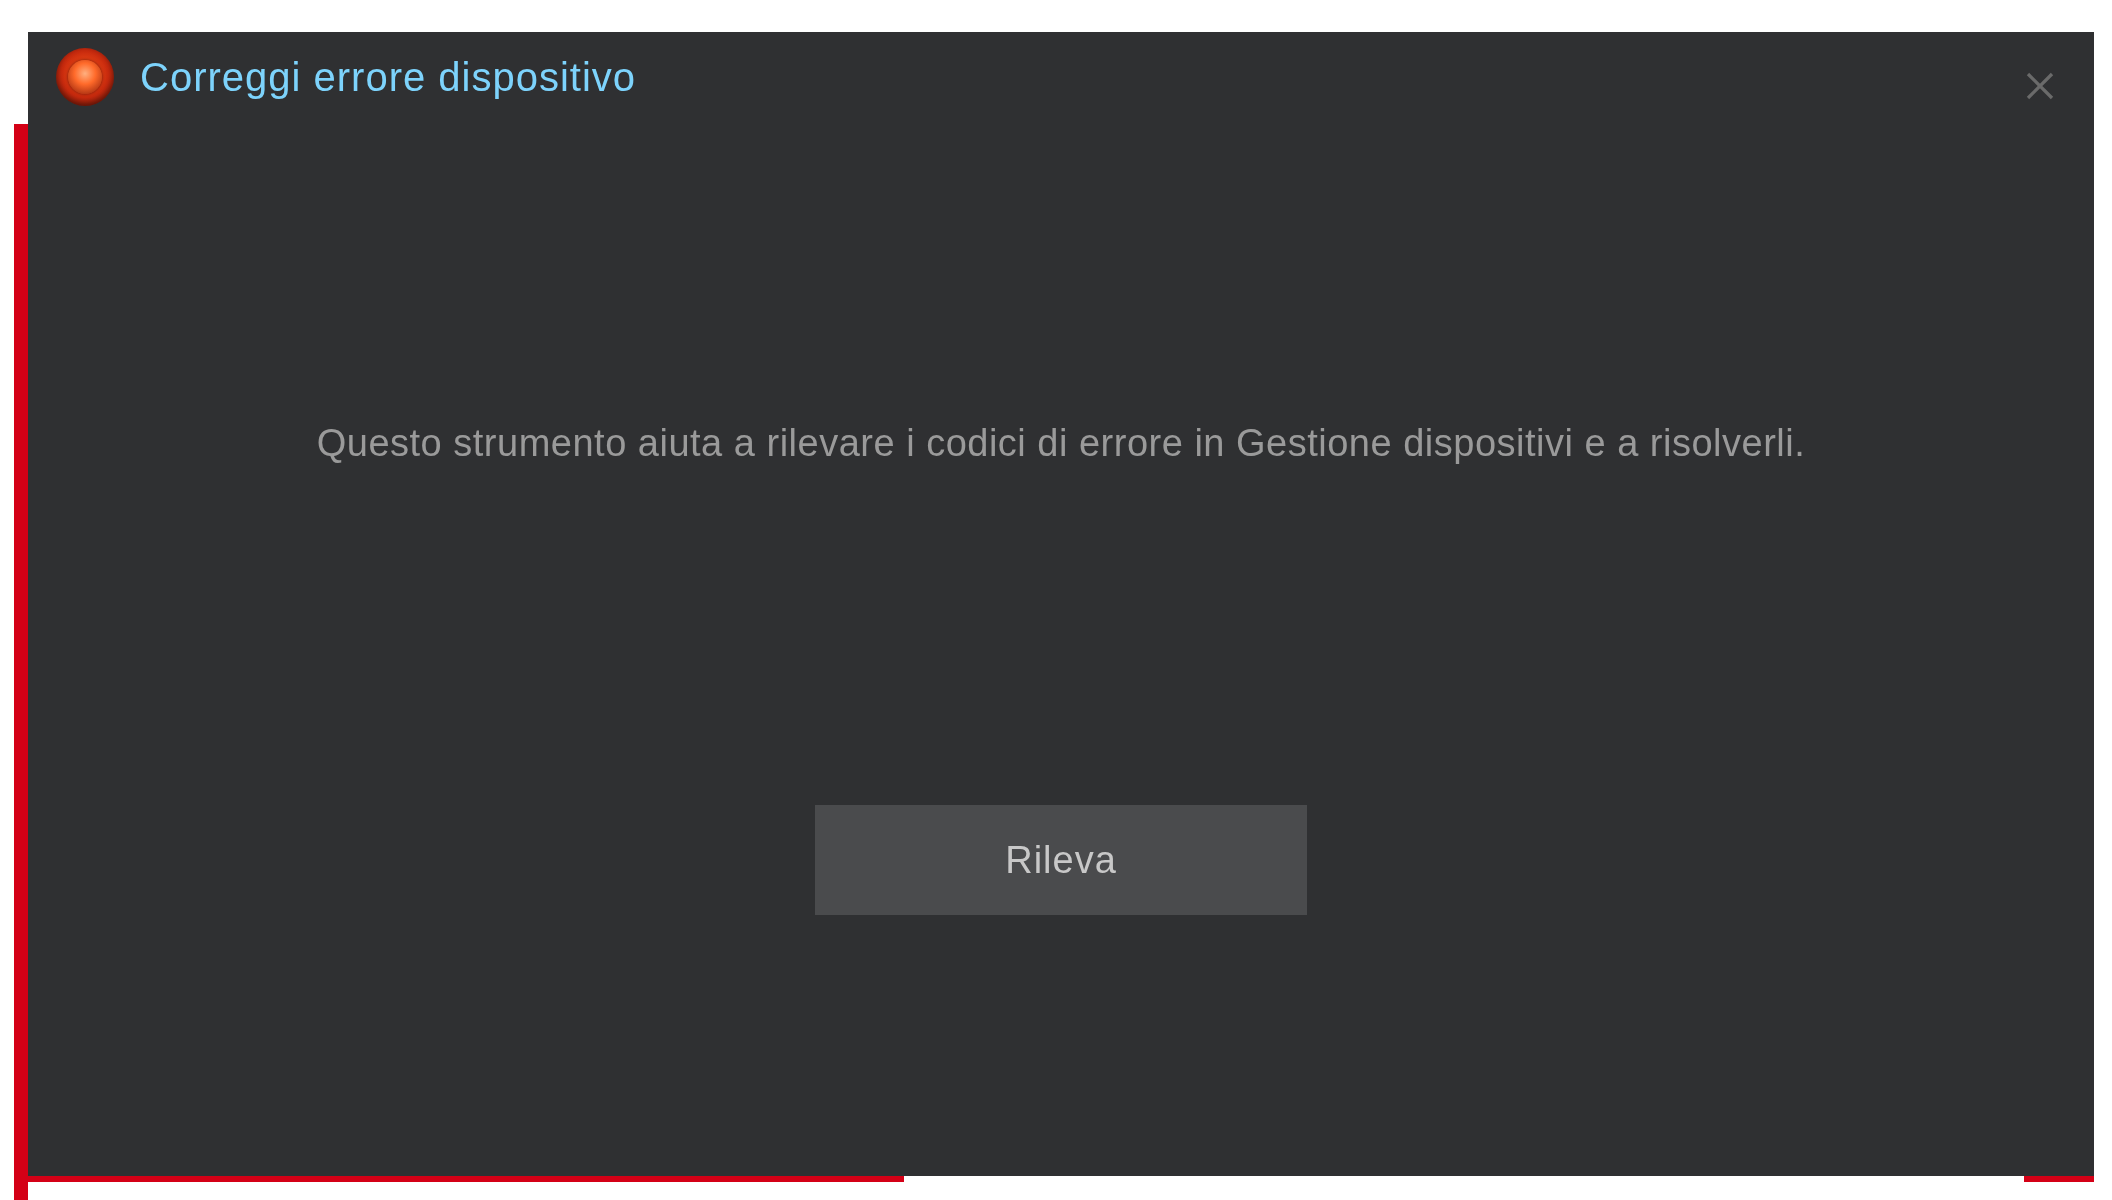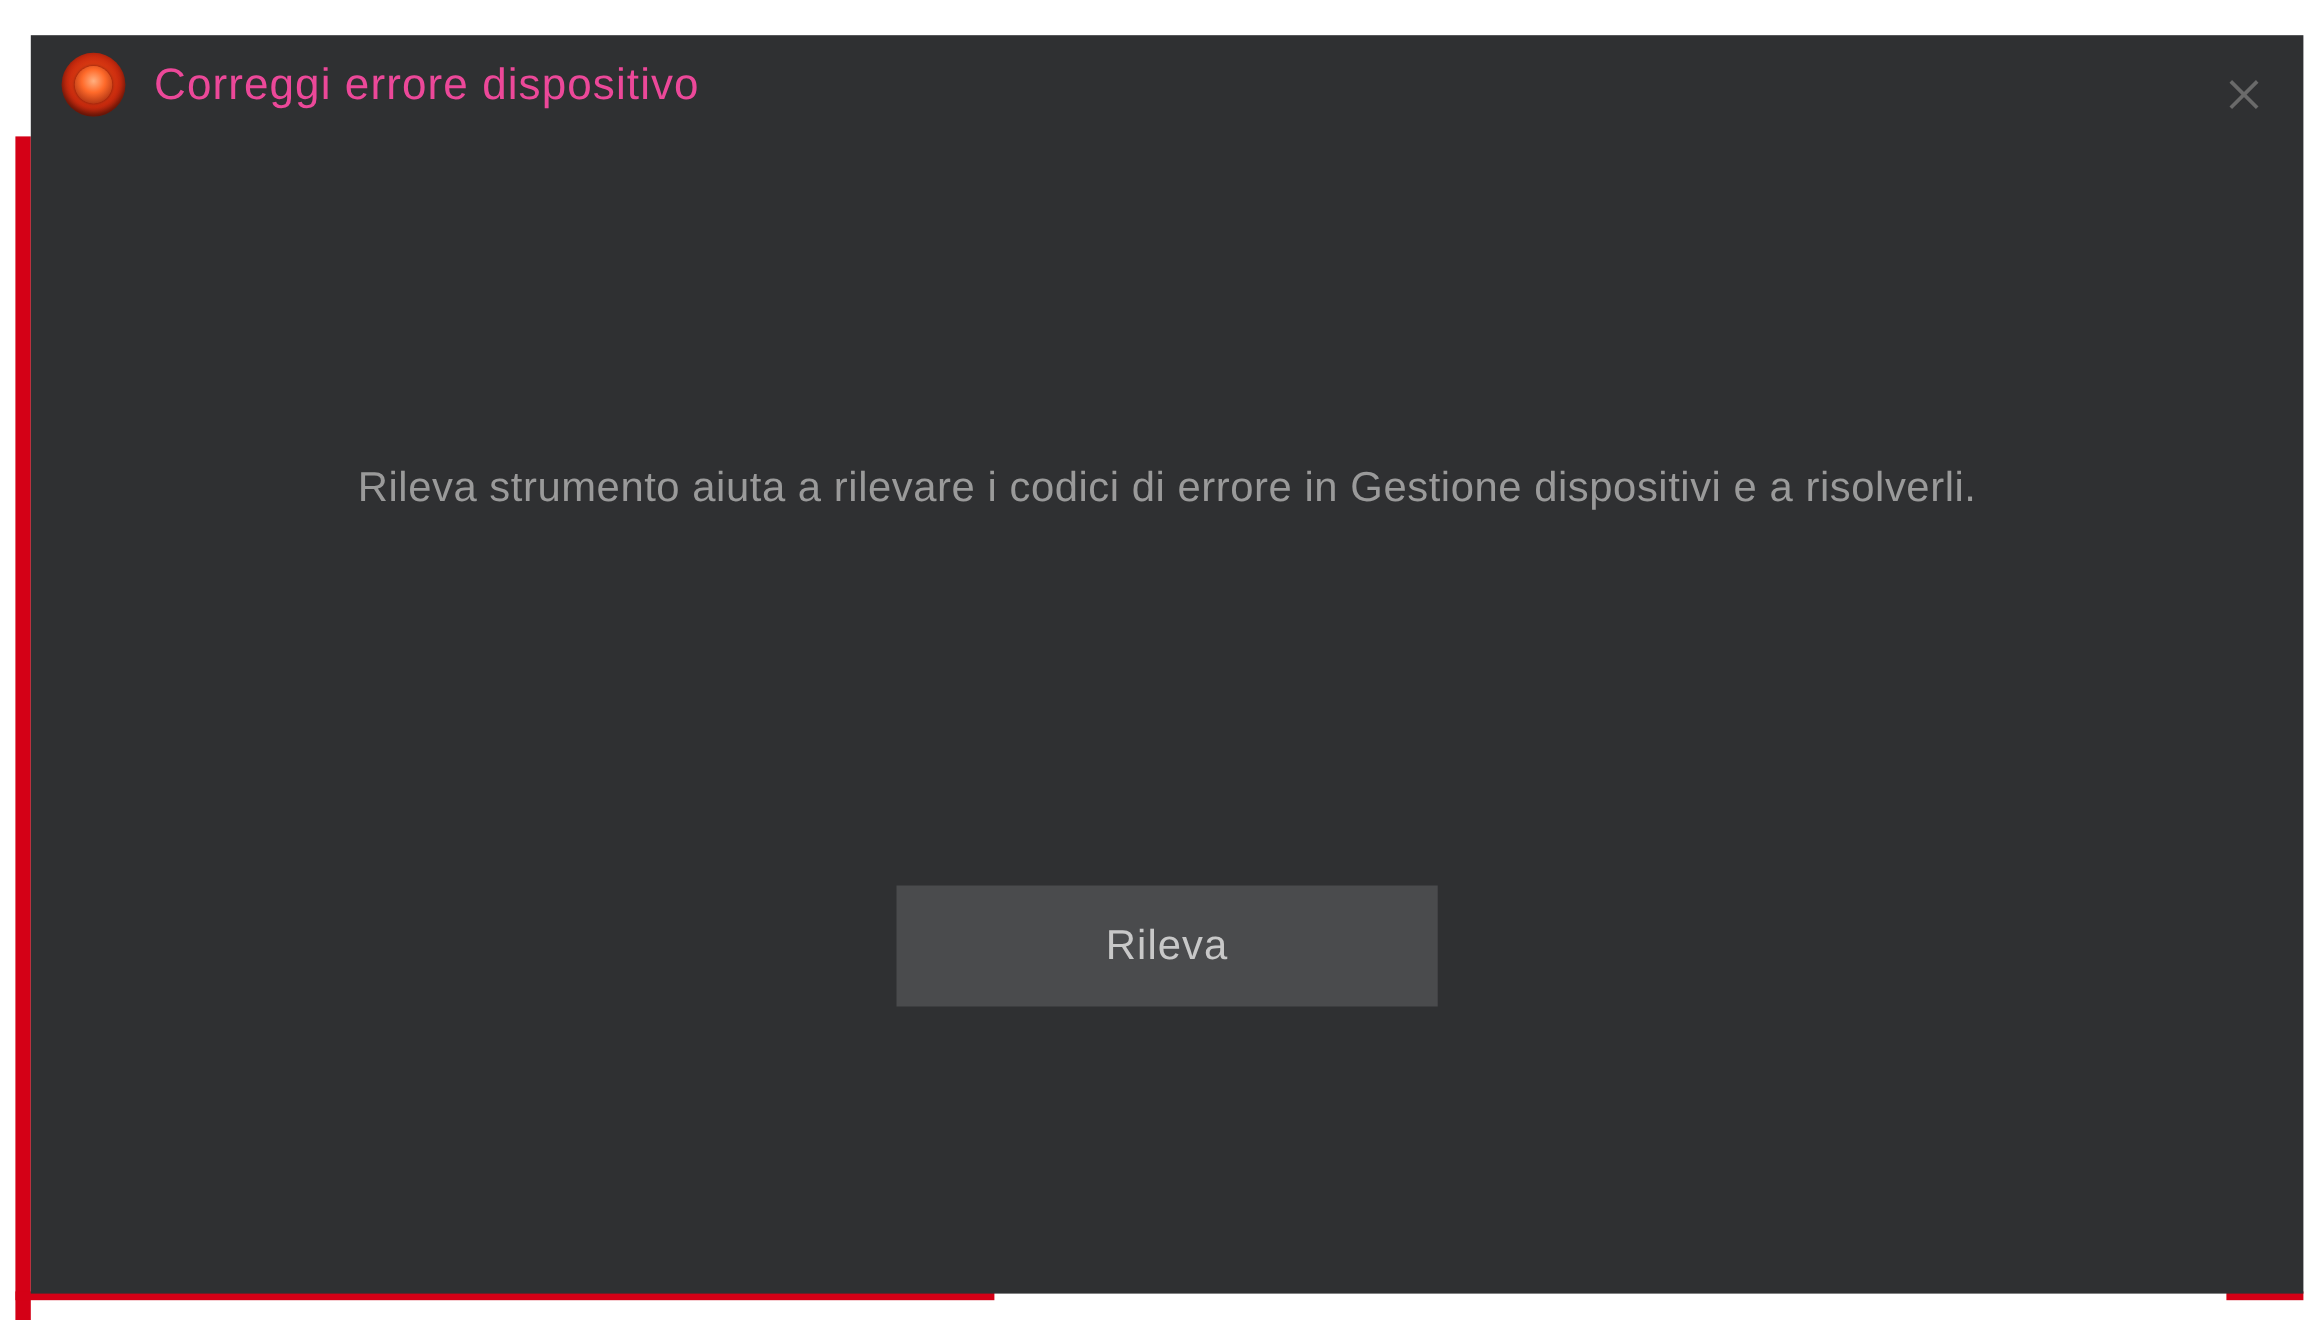--- a/index.html
+++ b/index.html
@@ -72,21 +72,21 @@
       box-shadow: inset 0 -3px 6px rgba(0,0,0,0.45);
     }
     .app-icon-inner {
       width: 34px;
       height: 34px;
       border-radius: 50%;
       background: radial-gradient(circle at 50% 40%, #ffb080 0%, #ff6a2a 40%, #8a1a08 100%);
       box-shadow: 0 0 3px rgba(0,0,0,0.5);
     }
     .title-text {
-      color: #ec4899;
+      color: #7dd3fc;
       font-size: 40px;
       font-weight: 400;
       letter-spacing: 1px;
     }
     .close-btn {
       position: absolute;
       top: 30px;
       right: 30px;
       width: 48px;
       height: 48px;
@@ -149,17 +149,17 @@
     </div>
 
     <div class="close-btn">
       <svg viewBox="0 0 24 24">
         <line x1="4" y1="4" x2="20" y2="20" stroke="#6a6a6a" stroke-width="2.2"></line>
         <line x1="20" y1="4" x2="4" y2="20" stroke="#6a6a6a" stroke-width="2.2"></line>
       </svg>
     </div>
 
     <div class="content-area">
-      <div class="description">Rileva strumento aiuta a rilevare i codici di errore in Gestione dispositivi e a risolverli.</div>
+      <div class="description">Questo strumento aiuta a rilevare i codici di errore in Gestione dispositivi e a risolverli.</div>
       <button class="detect-button">Rileva</button>
     </div>
   </div>
 </div>
 
 </body></html>

